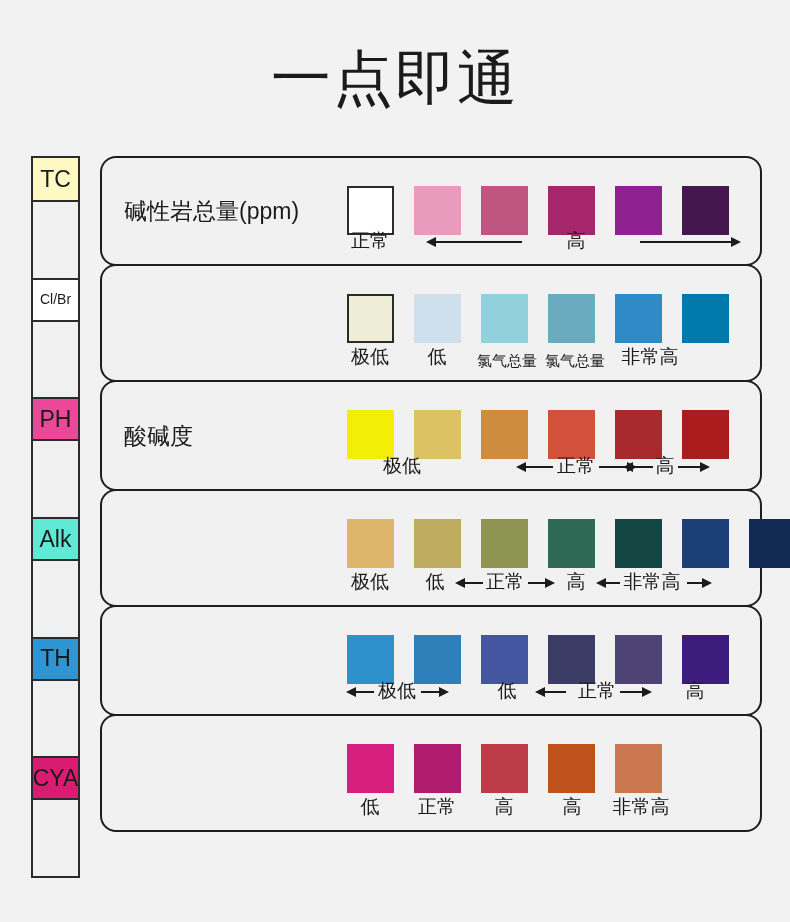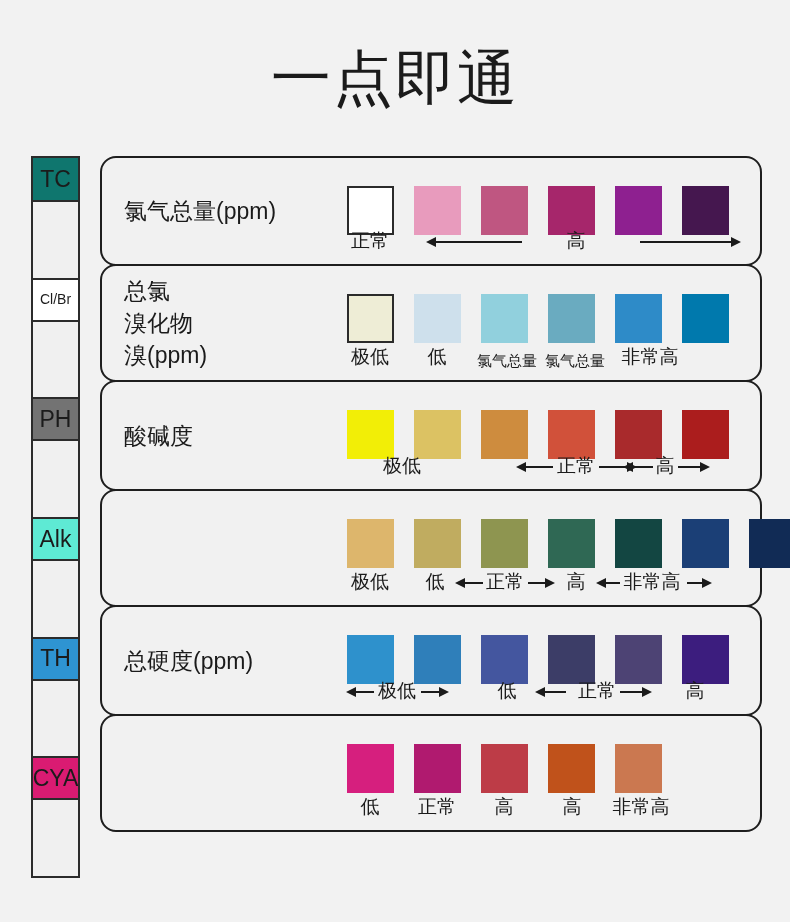--- a/index.html
+++ b/index.html
@@ -147,71 +147,68 @@
   }
   .arrow.left::before  { left: -9px;  border-right: 10px solid #1b1b1b; }
   .arrow.right::after  { right: -9px; border-left: 10px solid #1b1b1b; }
 </style>
 </head>
 <body>
 
 <div class="title">一点即通</div>
 
 <div class="strip" id="strip">
-    <div class="pad first" style="background: #0f766e;">
+    <div class="pad first" style="background: #fef9c3;">
       <span>TC</span>
     </div>
     <div class="gap"></div>
     <div class="pad small" style="background: rgb(255, 255, 255);">
       <span>Cl/Br</span>
     </div>
     <div class="gap"></div>
-    <div class="pad" style="background: #737373;">
+    <div class="pad" style="background: #ec4899;">
       <span>PH</span>
     </div>
     <div class="gap"></div>
     <div class="pad" style="background: #5eead4;">
       <span>Alk</span>
     </div>
     <div class="gap"></div>
     <div class="pad" style="background: rgb(46, 148, 210);">
       <span>TH</span>
     </div>
     <div class="gap"></div>
     <div class="pad" style="background: rgb(218, 27, 114);">
       <span>CYA</span>
     </div>
     <div class="gap"></div>
   </div>
 
 <div class="cards" id="cards">
     <div class="card" style="height: 110px;">
       <div class="card-inner">
-        <div class="param-label">氯气总量(ppm)</div>
+        <div class="param-label">碱性岩总量(ppm)</div>
         <div class="swatches">
           <div class="sw bordered" style="background: rgb(255, 255, 255);"></div>
           <div class="sw" style="background: rgb(232, 155, 189);"></div>
           <div class="sw" style="background: rgb(191, 86, 129);"></div>
           <div class="sw" style="background: rgb(166, 38, 107);"></div>
           <div class="sw" style="background: rgb(142, 32, 144);"></div>
           <div class="sw" style="background: rgb(69, 23, 79);"></div>
         </div>
         <div class="scale">
           <span class="lbl" style="left: 23px;">正常</span>
           <span class="lbl" style="left: 229px;">高</span>
           <div class="arrow left" style="left: 88px; width: 87px;"></div>
           <div class="arrow right" style="left: 293px; width: 92px;"></div>
         </div>
       </div>
     </div>
     <div class="card" style="height: 118px;">
       <div class="card-inner">
-        <div class="param-label">总氯
-溴化物
-溴(ppm)</div>
         <div class="swatches">
           <div class="sw bordered" style="background: rgb(238, 237, 214);"></div>
           <div class="sw" style="background: rgb(206, 224, 236);"></div>
           <div class="sw" style="background: rgb(145, 208, 221);"></div>
           <div class="sw" style="background: rgb(106, 171, 192);"></div>
           <div class="sw" style="background: rgb(46, 139, 200);"></div>
           <div class="sw" style="background: rgb(0, 121, 173);"></div>
         </div>
         <div class="scale">
           <span class="lbl" style="left: 23px;">极低</span>
@@ -263,21 +260,20 @@
           <span class="lbl" style="left: 305px;">非常高</span>
           <div class="arrow left" style="left: 117px; width: 19px;"></div>
           <div class="arrow right" style="left: 181px; width: 18px;"></div>
           <div class="arrow left" style="left: 258px; width: 15px;"></div>
           <div class="arrow right" style="left: 340px; width: 16px;"></div>
         </div>
       </div>
     </div>
     <div class="card" style="height: 111px;">
       <div class="card-inner">
-        <div class="param-label">总硬度(ppm)</div>
         <div class="swatches">
           <div class="sw" style="background: rgb(46, 145, 204);"></div>
           <div class="sw" style="background: rgb(47, 127, 186);"></div>
           <div class="sw" style="background: rgb(68, 86, 159);"></div>
           <div class="sw" style="background: rgb(60, 61, 103);"></div>
           <div class="sw" style="background: rgb(77, 67, 116);"></div>
           <div class="sw" style="background: rgb(60, 29, 126);"></div>
         </div>
         <div class="scale">
           <span class="lbl" style="left: 50px;">极低</span>

